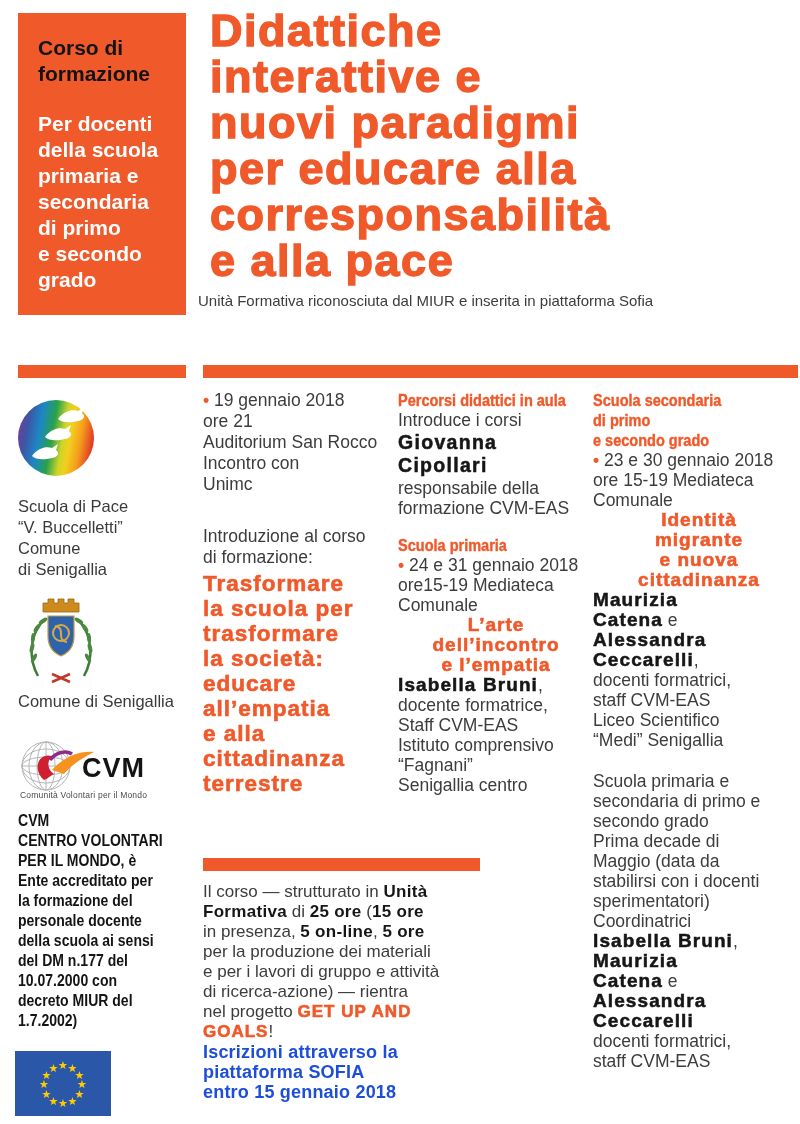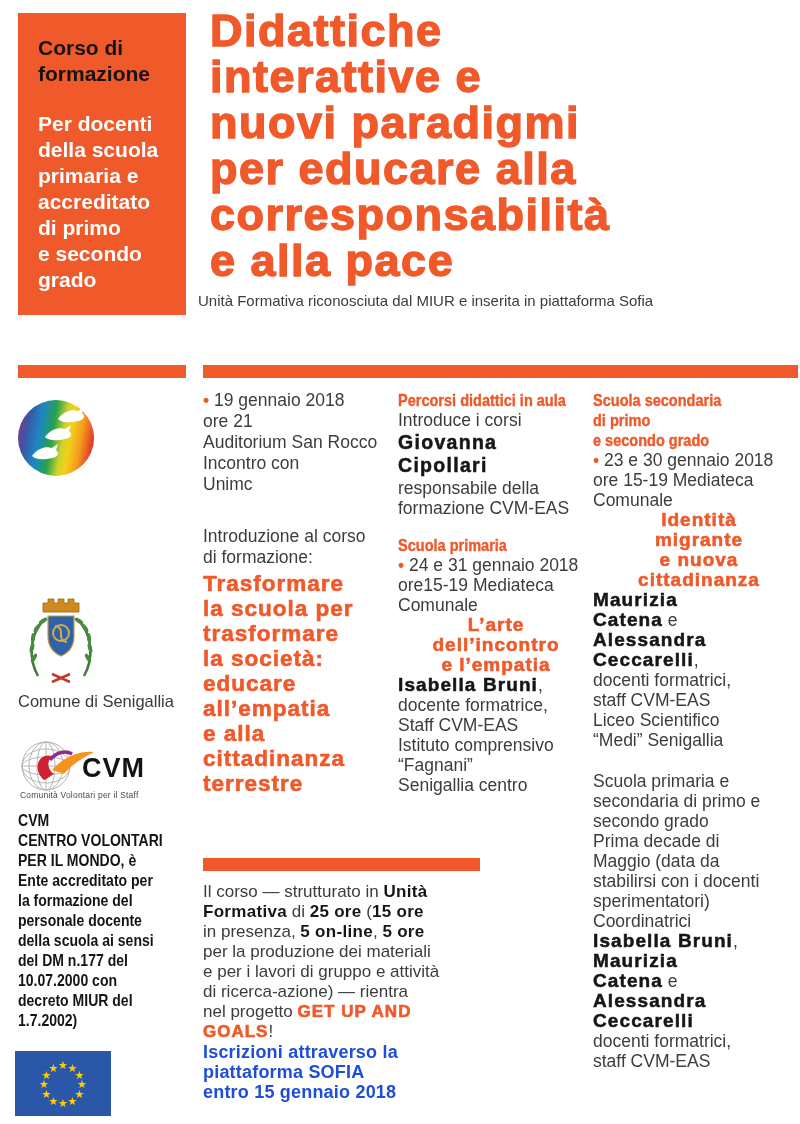--- a/index.html
+++ b/index.html
@@ -59,21 +59,21 @@
 <body>
 
 <div class="page">
 
   <div class="badge">
     <div class="badge-title">Corso di
 formazione</div>
     <div class="badge-sub">Per docenti
 della scuola
 primaria e
-accreditato
+secondaria
 di primo
 e secondo
 grado</div>
   </div>
 
   <div class="main-title">Didattiche
 interattive e
 nuovi paradigmi
 per educare alla
 corresponsabilità
@@ -86,20 +86,24 @@
 
   <div class="peace-logo">
     <svg width="76" height="76" viewBox="0 0 76 76">
       <g fill="#ffffff">
         <path d="M14 56 C20 48 28 46 34 48 L40 44 L38 50 C42 53 40 57 34 58 C26 60 18 60 14 56 Z"></path>
         <path d="M27 37 C33 29 41 27 47 29 L53 25 L51 31 C55 34 53 38 47 39 C39 41 31 41 27 37 Z"></path>
         <path d="M40 19 C46 11 54 9 60 11 L66 7 L64 13 C68 16 66 20 60 21 C52 23 44 23 40 19 Z"></path>
       </g>
     </svg>
   </div>
+  <div class="pace-label" style="white-space:pre;">Scuola di Pace
+“V. Buccelletti”
+Comune
+di Senigallia</div>
 
   <svg class="crest" width="78" height="92" viewBox="0 0 78 92">
     <path d="M21 16 L21 7 L26 7 L26 3 L32 3 L32 7 L36 7 L36 3 L42 3 L42 7 L46 7 L46 3 L52 3 L52 7 L57 7 L57 16 Z" fill="#cf8a1e" stroke="#9a6410" stroke-width="0.8"></path>
     <path d="M26 20 h26 v20 c0 12 -6 17 -13 20 c-7 -3 -13 -8 -13 -20 z" fill="#2e62ab" stroke="#c59a40" stroke-width="1.2"></path>
     <circle cx="39" cy="37" r="8" fill="none" stroke="#d8aa44" stroke-width="2"></circle>
     <path d="M33 30 C45 32 33 44 45 46" fill="none" stroke="#d8aa44" stroke-width="2"></path>
     <g stroke="#3e7c38" stroke-width="2.5" fill="none">
       <path d="M16 80 C6 62 8 40 20 26"></path>
       <path d="M62 80 C72 62 70 40 58 26"></path>
     </g>
@@ -127,21 +131,21 @@
       <ellipse cx="30" cy="26" rx="9" ry="24"></ellipse>
       <ellipse cx="30" cy="26" rx="17" ry="24"></ellipse>
       <line x1="6" y1="26" x2="54" y2="26"></line>
       <line x1="30" y1="2" x2="30" y2="50"></line>
     </g>
     <path d="M28 40 C16 30 22 12 36 16 C30 22 32 30 38 34 C34 36 30 40 28 40 Z" fill="#cf2030"></path>
     <path d="M34 20 C40 12 50 10 56 14" stroke="#8e2c8e" stroke-width="3.5" fill="none"></path>
     <path d="M36 30 C48 16 66 10 78 12 C66 18 54 26 48 34 Z" fill="#f6921e"></path>
     <text x="66" y="37" font-size="27" font-weight="bold" fill="#141414" letter-spacing="1">CVM</text>
   </svg>
-  <div class="cvm-caption">Comunità Volontari per il Staff</div>
+  <div class="cvm-caption">Comunità Volontari per il Mondo</div>
   <div class="cvm-accr">CVM
 CENTRO VOLONTARI
 PER IL MONDO, è
 Ente accreditato per
 la formazione del
 personale docente
 della scuola ai sensi
 del DM n.177 del
 10.07.2000 con
 decreto MIUR del

